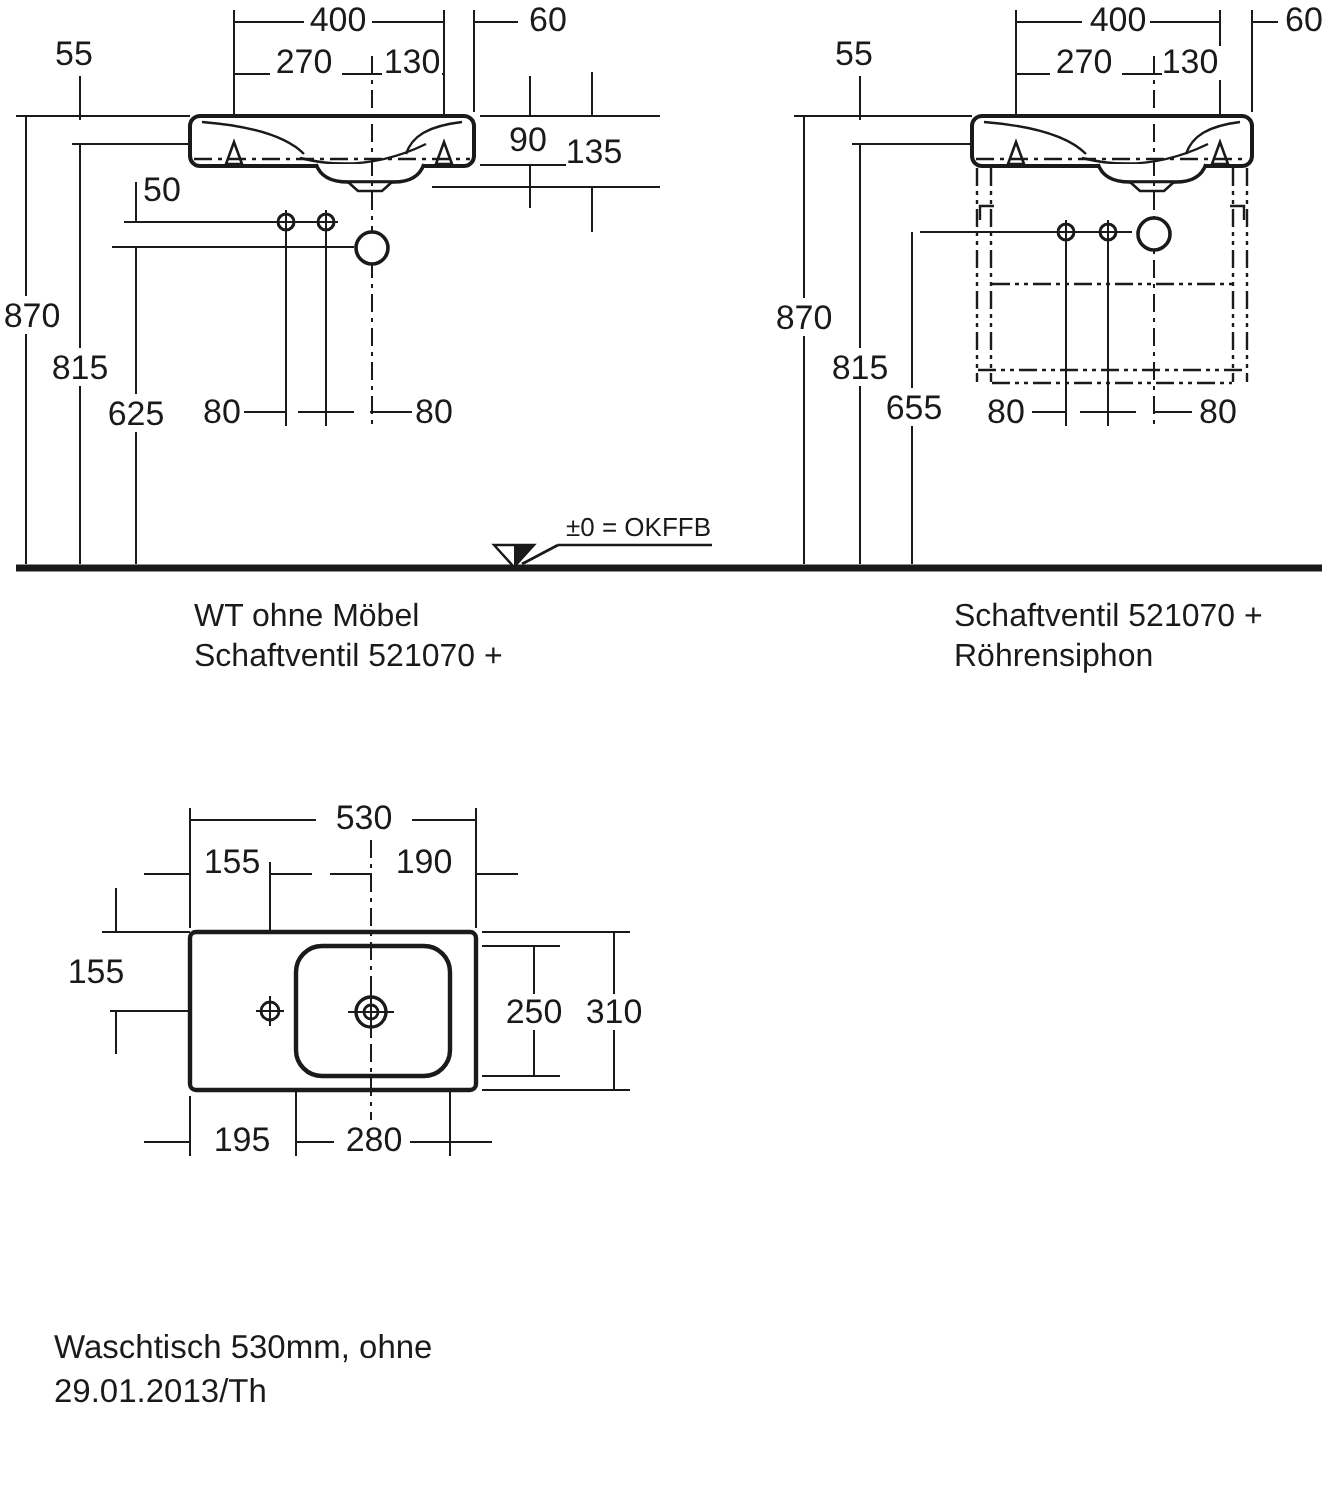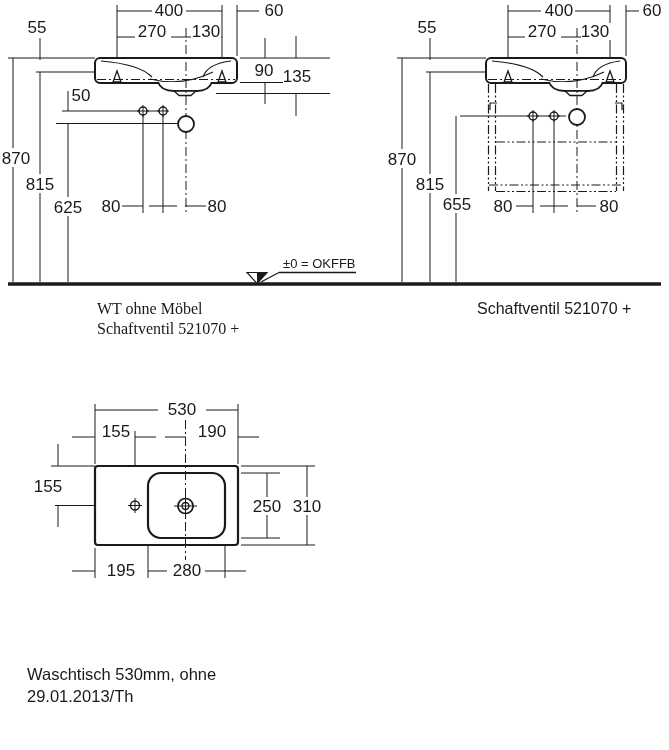--- a/index.html
+++ b/index.html
@@ -258,25 +258,26 @@
     <text class="dim" x="212" y="431">190</text>
     <text class="dim" x="48" y="486">155</text>
     <text class="dim" x="267" y="506">250</text>
     <text class="dim" x="307" y="506">310</text>
     <text class="dim" x="121" y="570">195</text>
     <text class="dim" x="187" y="570">280</text>
   </g>
   <text class="lvl" x="283" y="268">±0 = OKFFB</text>
 </svg>
 
-<div class="caption" style="left:97px;top:299px;font-family:Liberation Serif, serif;">
+<div class="caption" style="left:97px;top:299px;">
   <div>WT ohne Möbel</div>
   <div>Schaftventil 521070 +</div>
 </div>
 <div class="caption" style="left:477px;top:299px;">
   <div>Schaftventil 521070 +</div>
+  <div>Röhrensiphon</div>
 </div>
 
 <div class="footer" style="left:27px;top:663px;">
   <div>Waschtisch 530mm, ohne</div>
   <div>29.01.2013/Th</div>
 </div>
 </div>
 
 </body></html>

